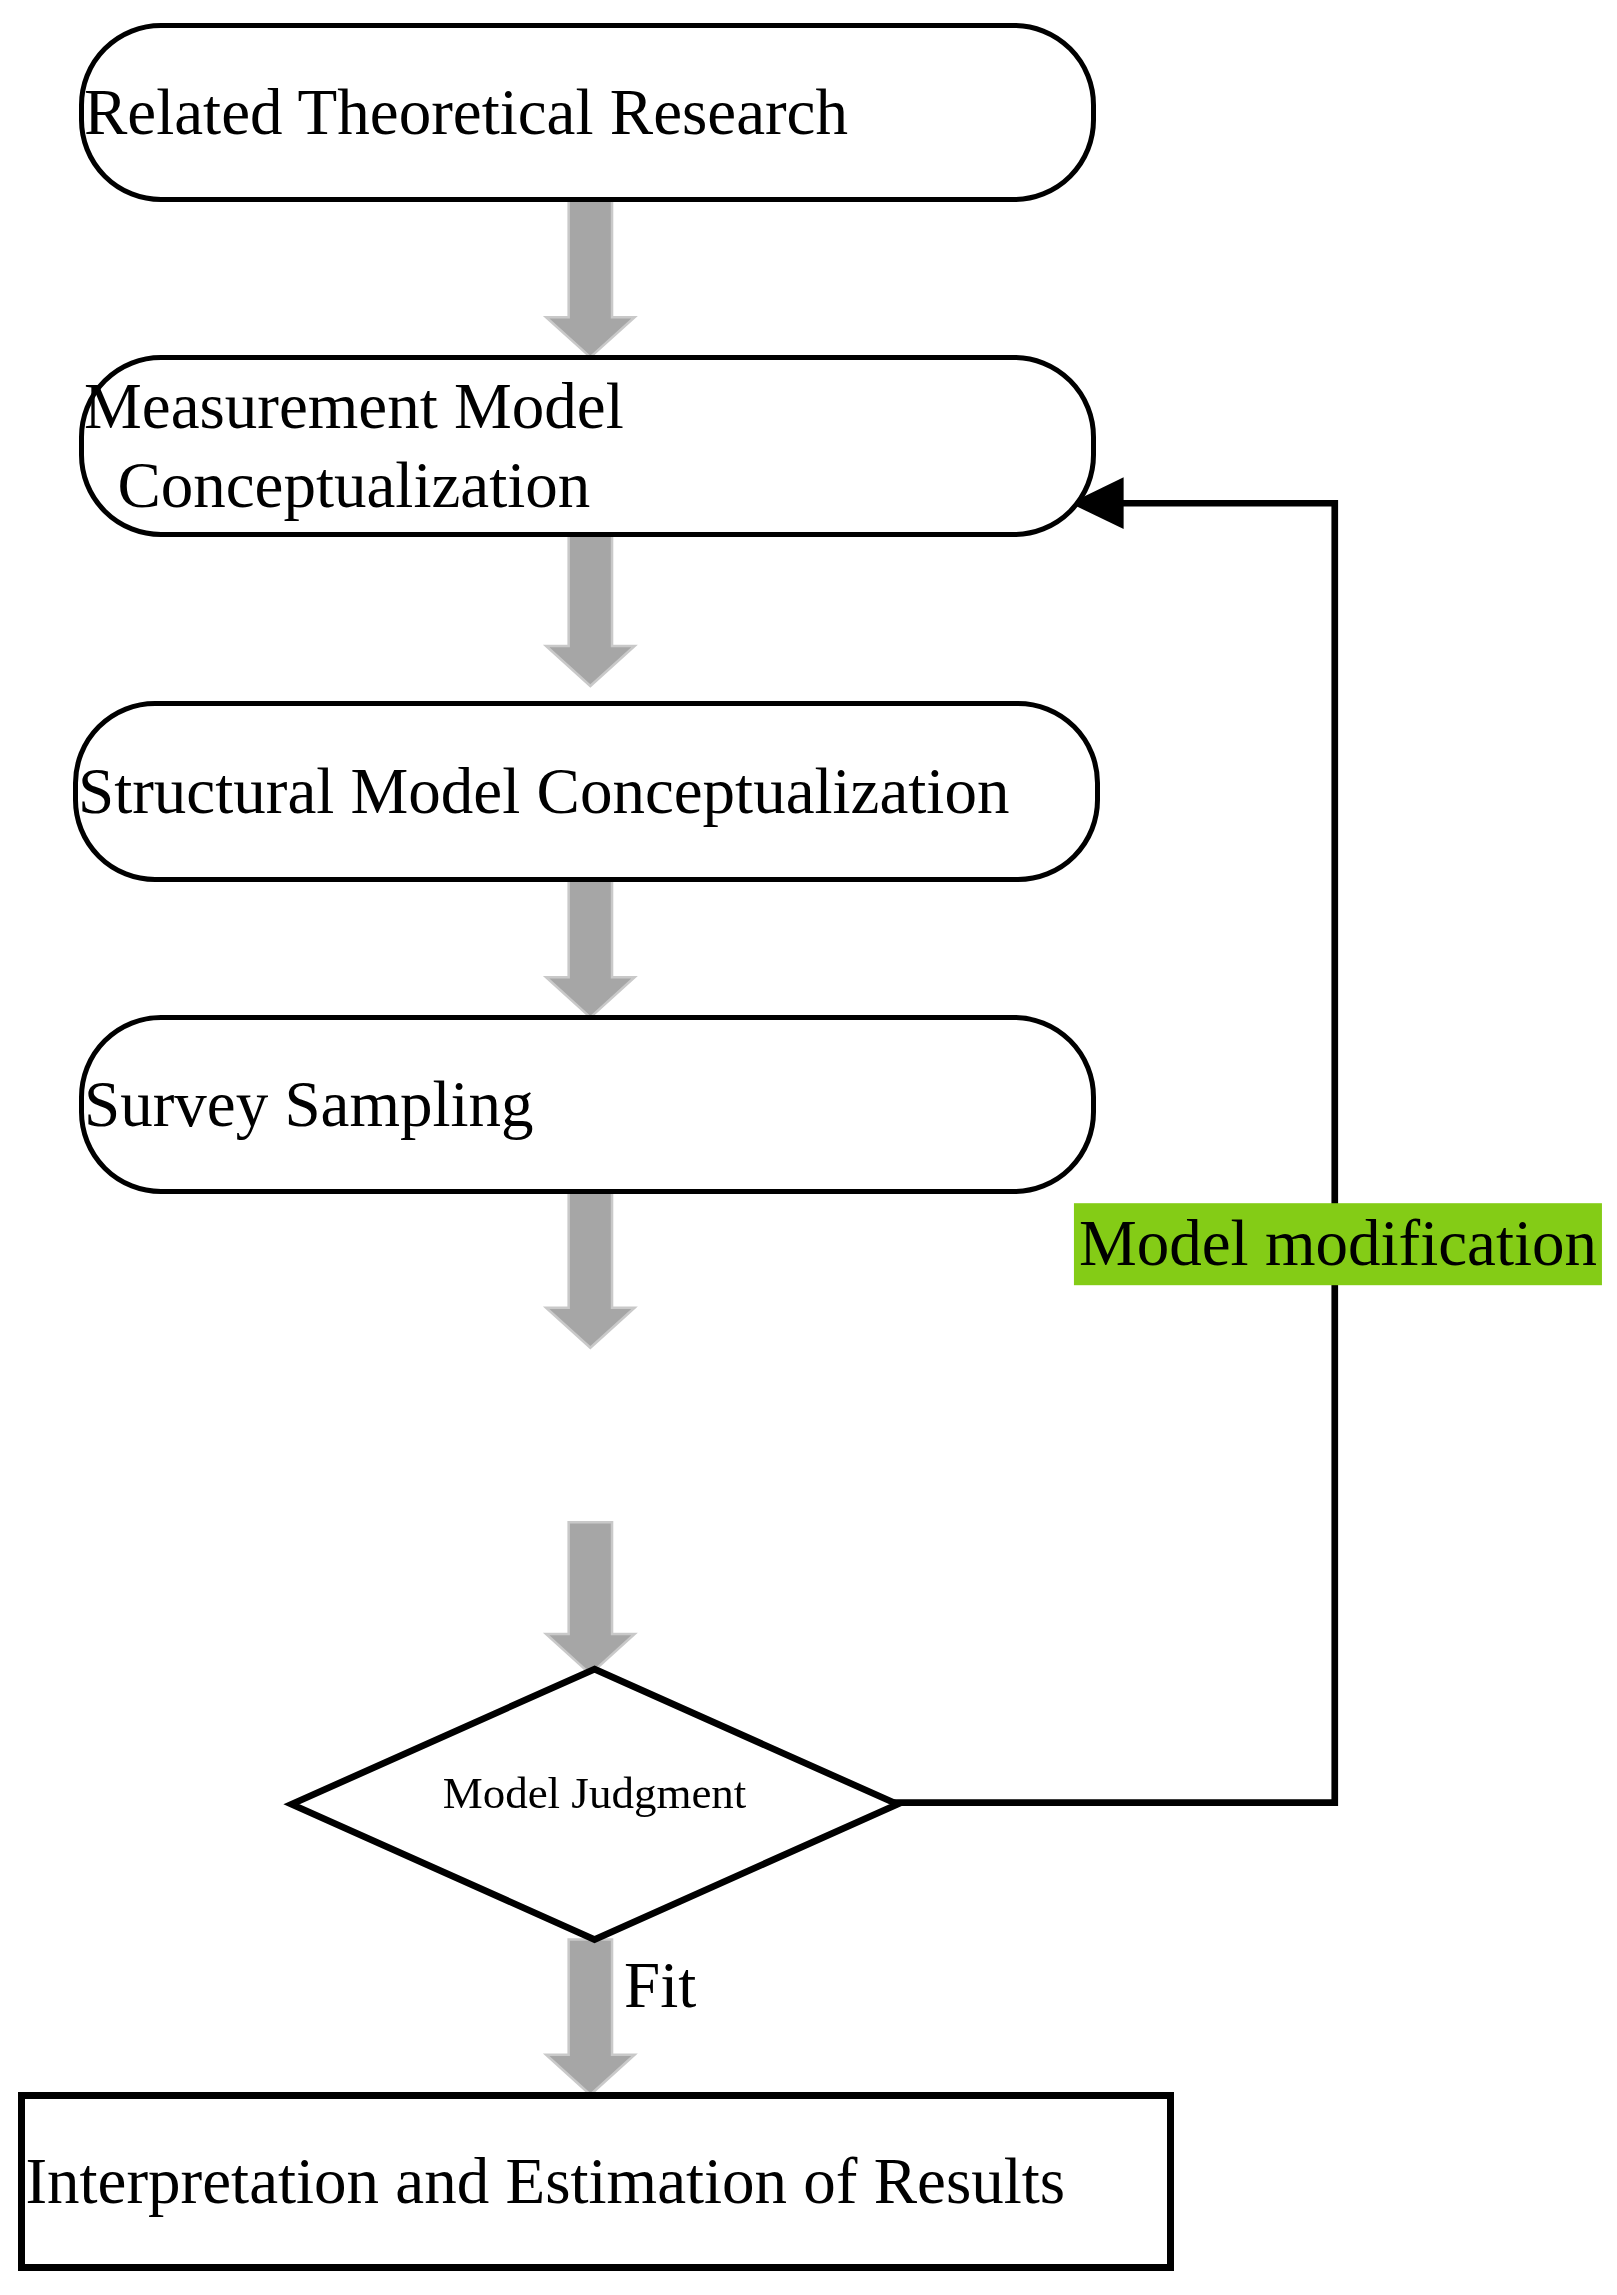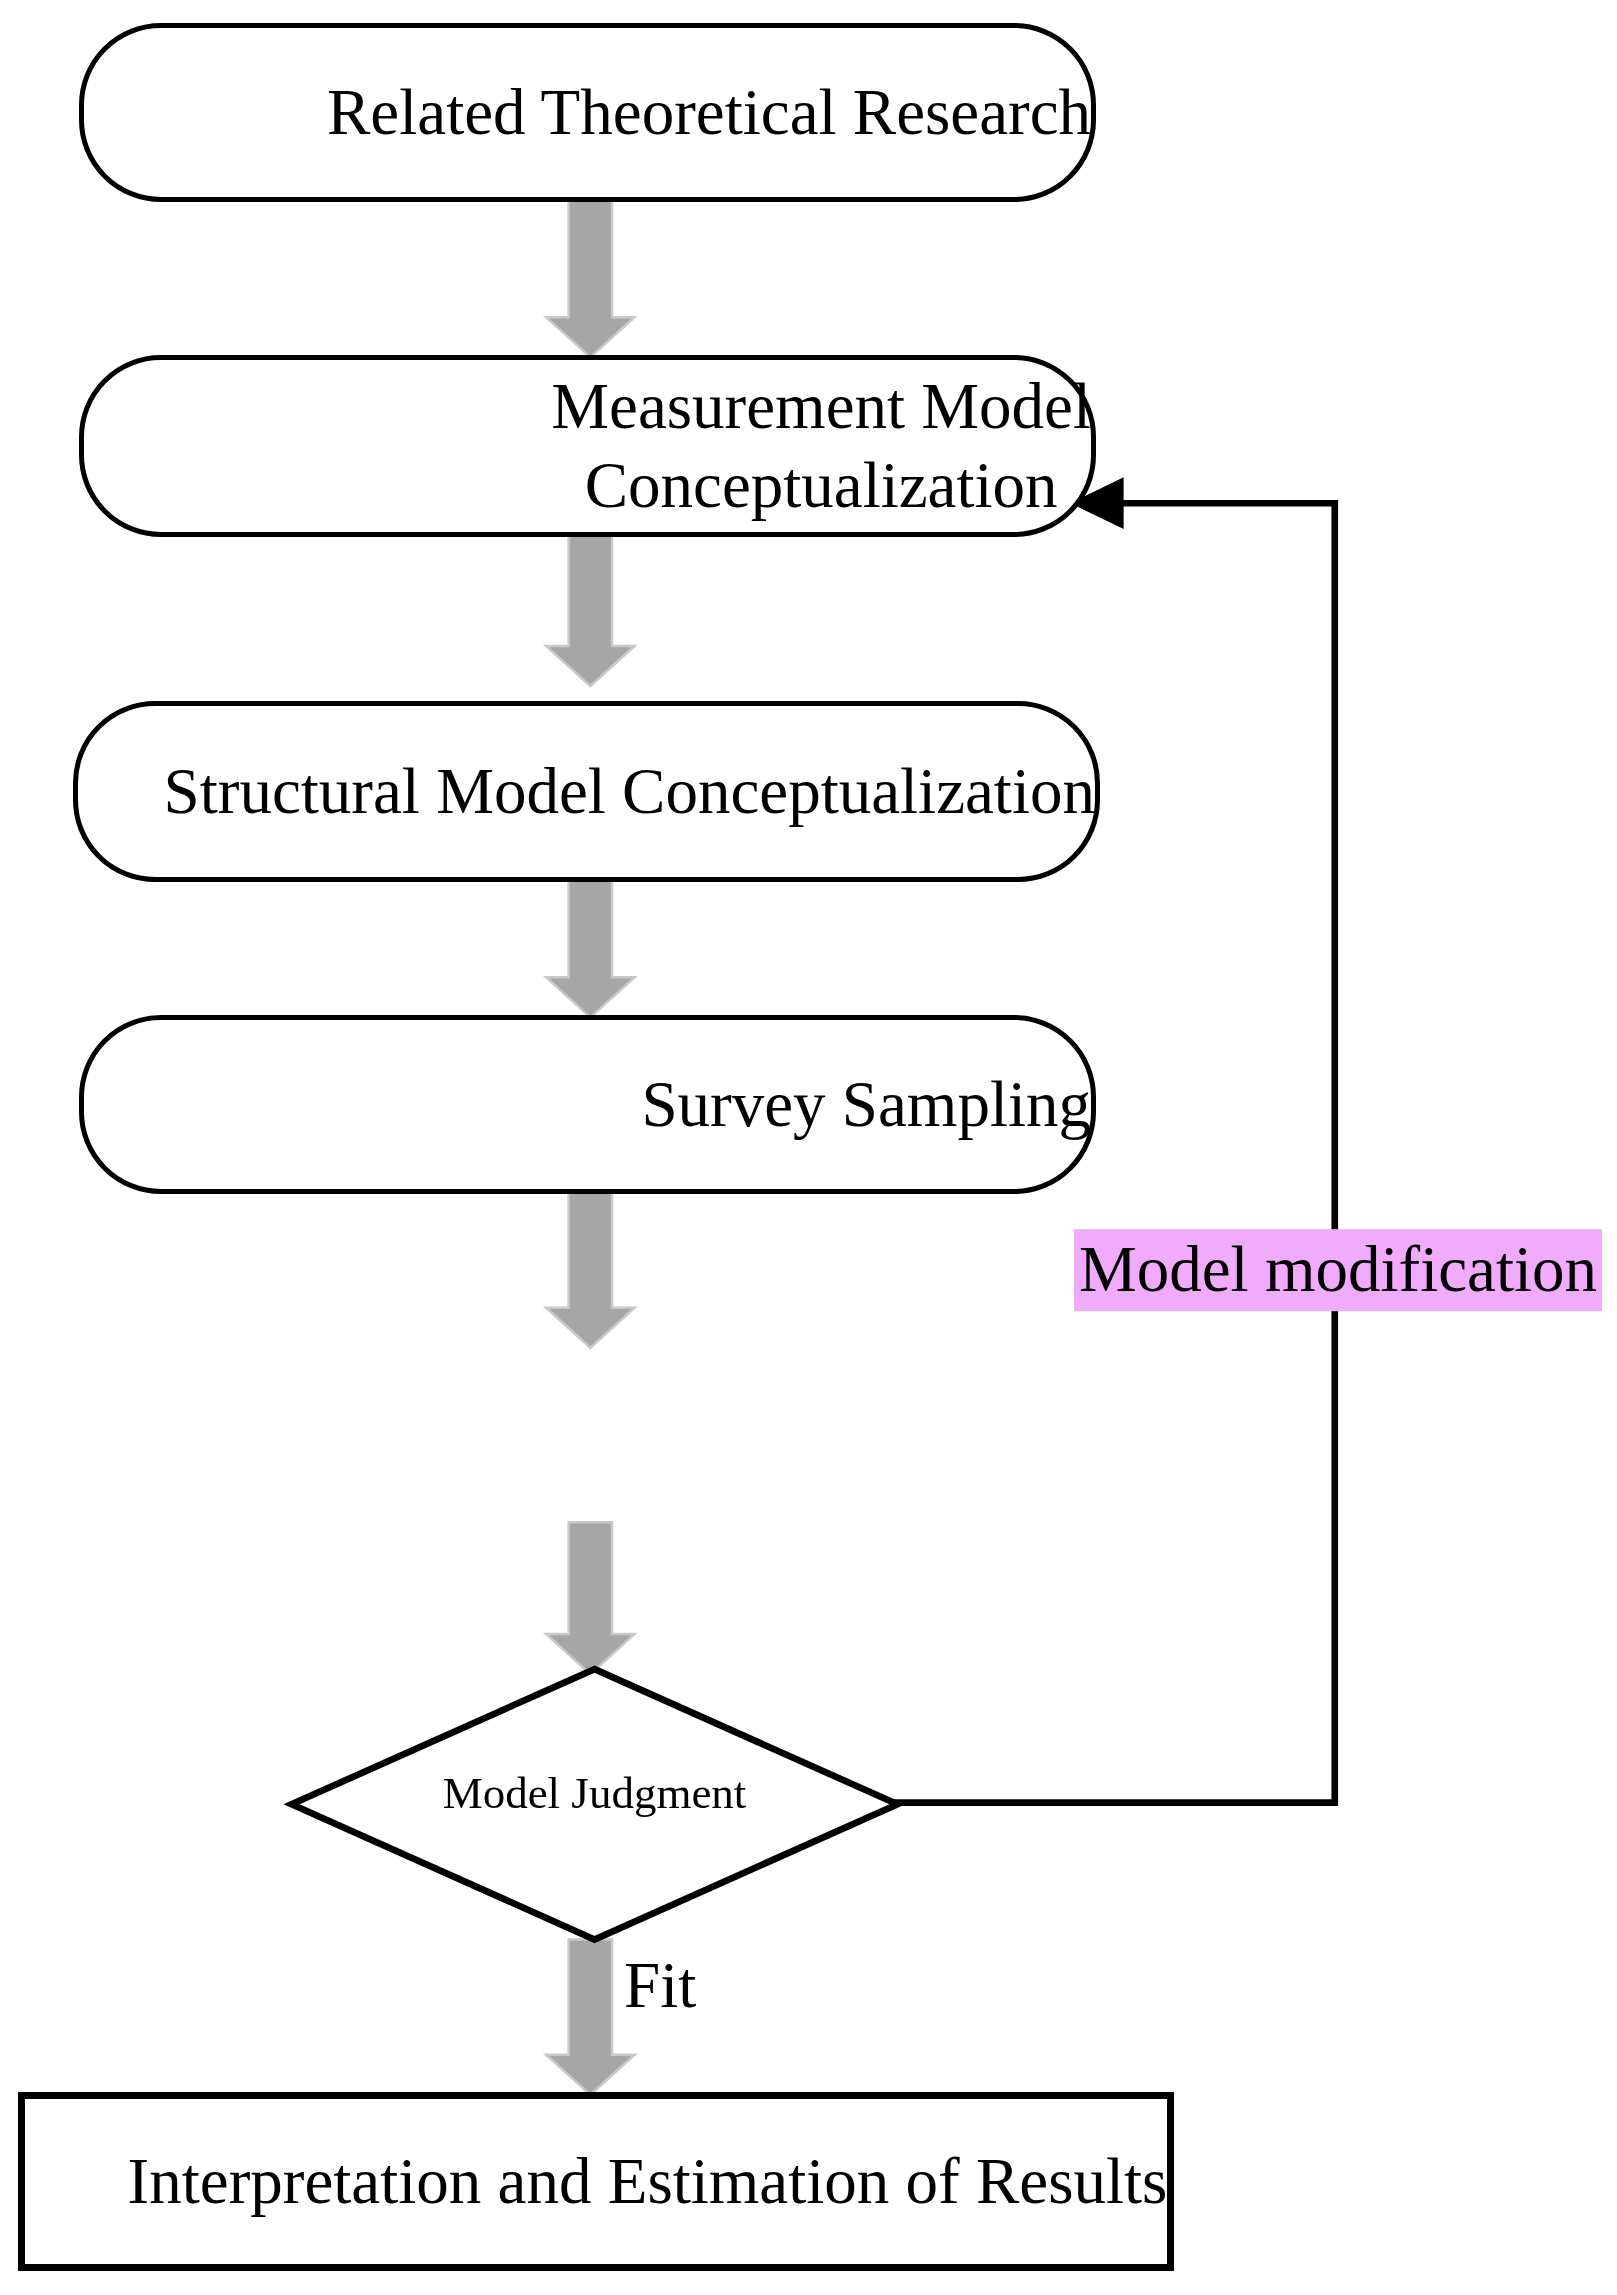--- a/index.html
+++ b/index.html
@@ -12,45 +12,44 @@
     overflow:hidden;
   }
   .layer{position:absolute;left:0;top:0;}
   .node{
     position:absolute;
     box-sizing:border-box;
     background:#ffffff;
     border:5.8px solid #000000;
     display:flex;
     align-items:center;
-    justify-content:flex-end;
+    justify-content:flex-start;
     text-align:center;
     font-size:65px;
     line-height:1.22;
     white-space:pre-line;
   }
   .rounded{border-radius:82px;}
   .final-rect{border-width:7.5px;border-radius:0;}
   .diamond-label{
     position:absolute;
     text-align:center;
     font-size:45px;
     line-height:1;
   }
   .edge-label{
     position:absolute;
     font-size:65px;
     line-height:1;
   }
   .edge-label.on-line{
     transform:translate(-50%,-50%);
-    background:#f0abfc;
+    background:#84cc16;
     padding:8.3px 5px;
     white-space:nowrap;
-    margin-top:26px;
   }
 </style>
 </head>
 <body>
 
 <div class="canvas">
 
   <svg class="layer" width="1618" height="2295" viewBox="0 0 1938 2750">
 
     <g fill="#a6a6a6" stroke="#c9c9c9" stroke-width="3">

